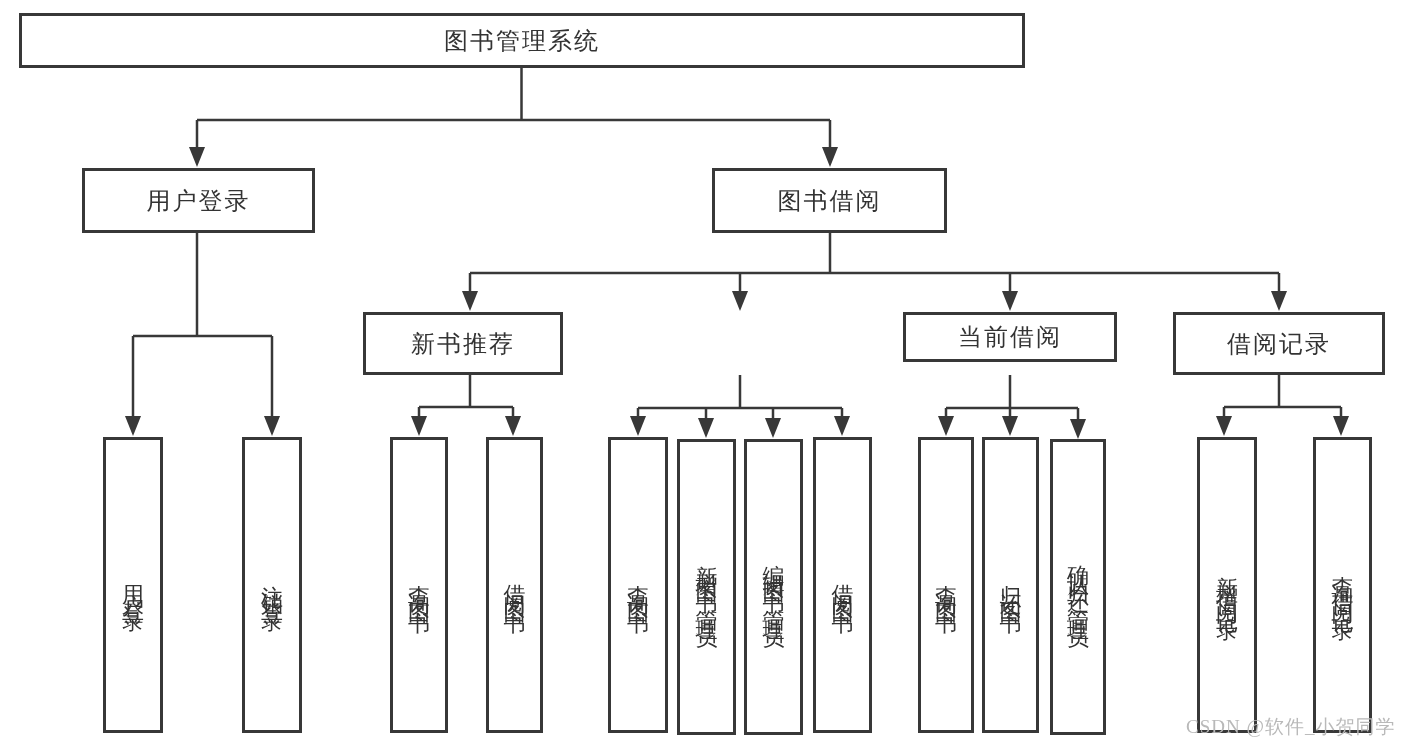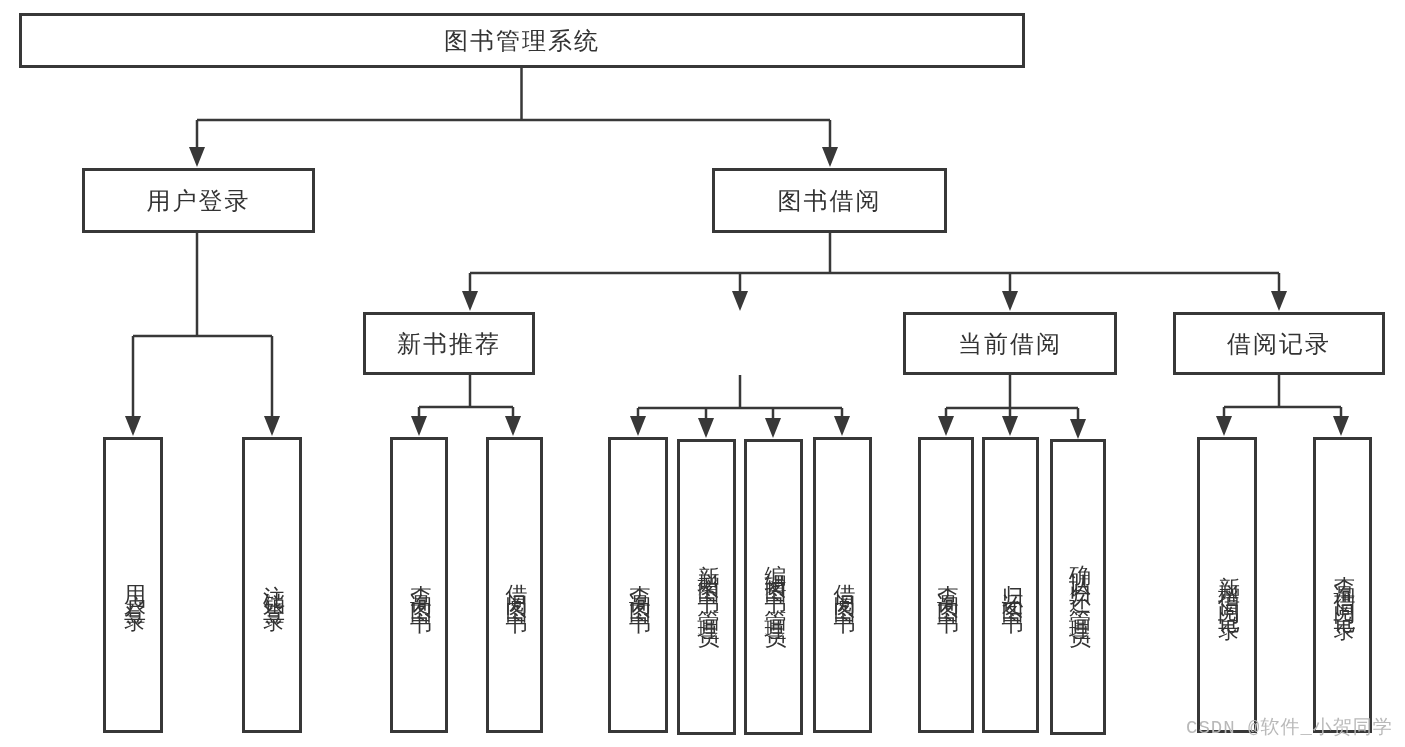--- a/index.html
+++ b/index.html
@@ -1,21 +1,21 @@
 <!DOCTYPE html>
 <html><head>
 <meta charset="utf-8">
 <style>
   html,body{margin:0;padding:0;background:#fff;}
   #canvas{
     position:relative;
     width:1405px;height:747px;
     background:#ffffff;
     overflow:hidden;
-    font-family:Liberation Mono, monospace;
+    font-family:Liberation Serif, serif;
     border-radius:20px;
   }
   #connectors{position:absolute;left:0;top:0;z-index:1;}
   #connectors path{stroke:#383838;stroke-width:2.5;fill:none;}
   #connectors polygon{fill:#383838;stroke:none;}
   .box{
     position:absolute;box-sizing:border-box;z-index:2;
     background:#ffffff;border:3px solid #383838;color:#333333;
     display:flex;align-items:center;justify-content:center;
     text-align:center;
@@ -97,22 +97,22 @@
       <path d="M1341 407 V422"></path>
         <polygon points="1333,416 1349,416 1341,436"></polygon>
     </g>
   </svg>
 
   <div class="box hbox" style="left:19px;top:13px;width:1006px;height:55px;">图书管理系统</div>
 
   <div class="box hbox" style="left:82px;top:168px;width:233px;height:65px;">用户登录</div>
   <div class="box hbox" style="left:712px;top:168px;width:235px;height:65px;">图书借阅</div>
 
-  <div class="box hbox" style="left:363px;top:312px;width:172px;height:63px;">新书推荐</div>
-  <div class="box hbox" style="left:903px;top:312px;width:214px;height:63px;">当前借阅</div>
+  <div class="box hbox" style="left:363px;top:312px;width:200px;height:63px;">新书推荐</div>
+  <div class="box hbox" style="left:903px;top:312px;width:214px;height:50px;">当前借阅</div>
   <div class="box hbox" style="left:1173px;top:312px;width:212px;height:63px;">借阅记录</div>
 
   <div class="box vbox" style="left:103px;top:437px;width:60px;height:296px;">用户登录</div>
   <div class="box vbox" style="left:242px;top:437px;width:60px;height:296px;">注销登录</div>
 
   <div class="box vbox" style="left:390px;top:437px;width:58px;height:296px;">查询图书</div>
   <div class="box vbox" style="left:486px;top:437px;width:57px;height:296px;">借阅图书</div>
 
   <div class="box vbox" style="left:608px;top:437px;width:60px;height:296px;">查询图书</div>
   <div class="box vbox" style="left:677px;top:439px;width:59px;height:296px;">新增图书（管理员）</div>

